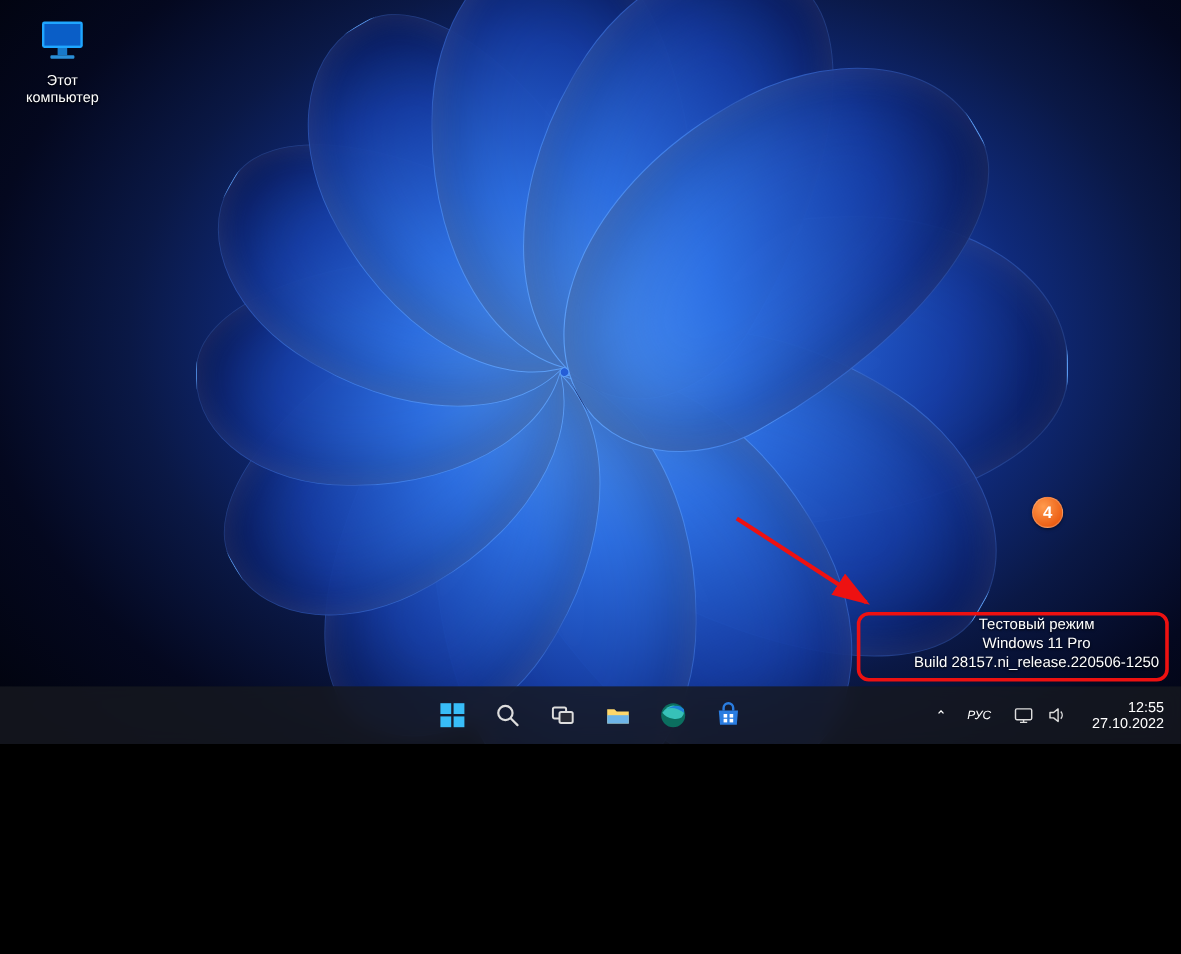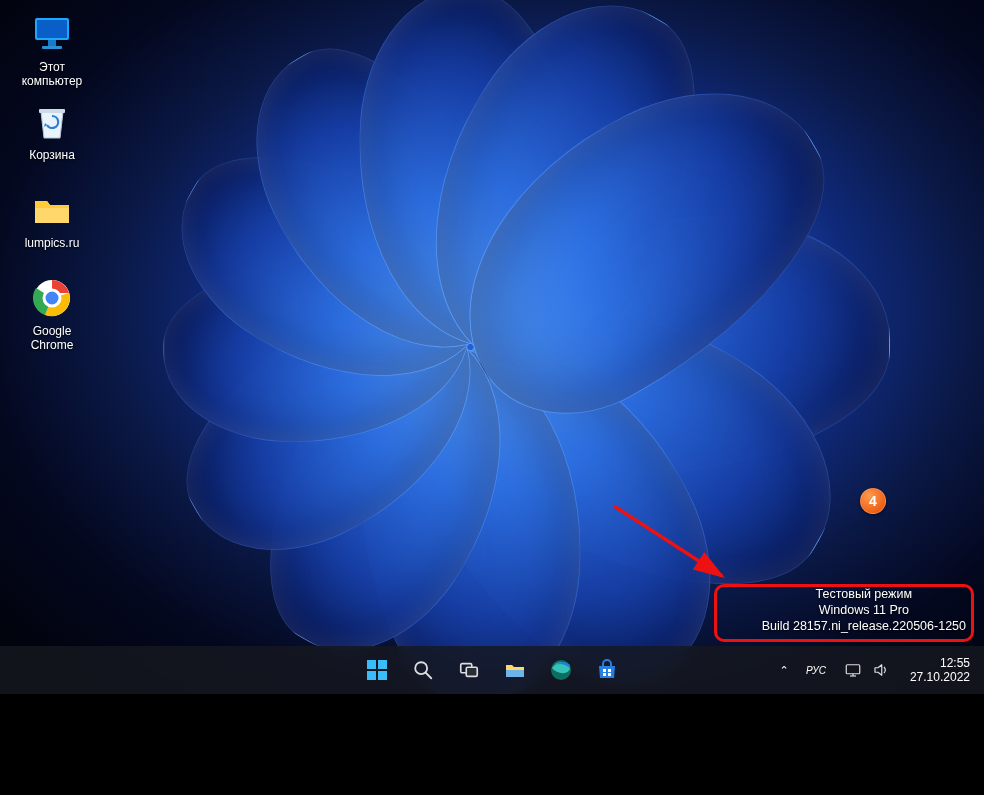--- a/index.html
+++ b/index.html
@@ -1,18 +1,18 @@
 <!DOCTYPE html>
 <html><head>
 <meta charset="utf-8">
 <style>
 * { margin:0; padding:0; box-sizing:border-box; }
 html,body { width:984px; height:795px; overflow:hidden; font-family:"Segoe UI",Tahoma,sans-serif; background:#000; }
 .desktop {
-  position:relative; width:984px; height:694px;
+  position:relative; width:984px; height:620px;
   background:
     radial-gradient(ellipse 700px 500px at 55% 45%, #2a6be8 0%, #1e4fc4 25%, #0f2a7a 45%, #0a1845 62%, #04081f 80%, #01030d 100%);
   overflow:hidden;
 }
 
 .bloom { position:absolute; top:50%; left:52%; width:780px; height:680px; transform:translate(-50%,-50%); pointer-events:none; }
 .petal {
   position:absolute; top:50%; left:50%;
   width:420px; height:260px;
   border-radius:58% 42% 70% 30% / 62% 48% 50% 40%;
@@ -85,55 +85,22 @@
       <svg width="44" height="44" viewBox="0 0 44 44">
           <rect x="5" y="6" width="34" height="22" rx="2" fill="#1fa6ff"></rect>
           <rect x="7" y="8" width="30" height="18" fill="#0a5ec7"></rect>
           <rect x="18" y="28" width="8" height="6" fill="#1879c9"></rect>
           <rect x="12" y="34" width="20" height="3" rx="1" fill="#2a8fd8"></rect>
         </svg>
     </div>
     <div class="lbl">Этот<br>компьютер</div>
   </div>
 
-  <div class="dicon" style="left:12px; top:100px;">
-    <div class="ic">
-      <svg width="44" height="44" viewBox="0 0 44 44">
-          <path d="M11 12 L33 12 L30 38 L14 38 Z" fill="#e8f3fb" stroke="#b6c6d4" stroke-width="1"></path>
-          <rect x="9" y="9" width="26" height="4" rx="1" fill="#cddbe6"></rect>
-          <path d="M22 16 a6 6 0 1 1 -5 9" fill="none" stroke="#2e7dd6" stroke-width="2.2"></path>
-          <path d="M17 25 l-3 2 l1 -4 z" fill="#2e7dd6"></path>
-        </svg>
-    </div>
-    <div class="lbl">Корзина</div>
-  </div>
 
-  <div class="dicon" style="left:12px; top:188px;">
-    <div class="ic">
-      <svg width="44" height="44" viewBox="0 0 44 44">
-          <path d="M5 13 L17 13 L20 17 L39 17 L39 35 L5 35 Z" fill="#ffd76a"></path>
-          <path d="M5 13 L17 13 L20 17 L39 17 L39 20 L5 20 Z" fill="#ffcb3a"></path>
-        </svg>
-    </div>
-    <div class="lbl">lumpics.ru</div>
-  </div>
 
-  <div class="dicon" style="left:12px; top:276px;">
-    <div class="ic">
-      <svg width="44" height="44" viewBox="0 0 44 44">
-          <circle cx="22" cy="22" r="18" fill="#fff"></circle>
-          <path d="M22 4 A18 18 0 0 1 39 17 L22 17 Z" fill="#ea4335"></path>
-          <path d="M39 17 A18 18 0 0 1 15 39 L22 22 Z" fill="#fbbc05"></path>
-          <path d="M15 39 A18 18 0 0 1 6 12 L22 22 Z" fill="#34a853"></path>
-          <circle cx="22" cy="22" r="8" fill="#4285f4"></circle>
-          <circle cx="22" cy="22" r="8" fill="none" stroke="#fff" stroke-width="3"></circle>
-        </svg>
-    </div>
-    <div class="lbl">Google<br>Chrome</div>
-  </div>
 
   <div class="watermark">
     <div>Тестовый режим</div>
     <div>Windows 11 Pro</div>
     <div>Build 28157.ni_release.220506-1250</div>
   </div>
   <div class="wm-box"></div>
   <svg class="arrow" width="140" height="90">
     <defs>
         <marker id="ah" markerWidth="10" markerHeight="10" refX="8" refY="3" orient="auto">

